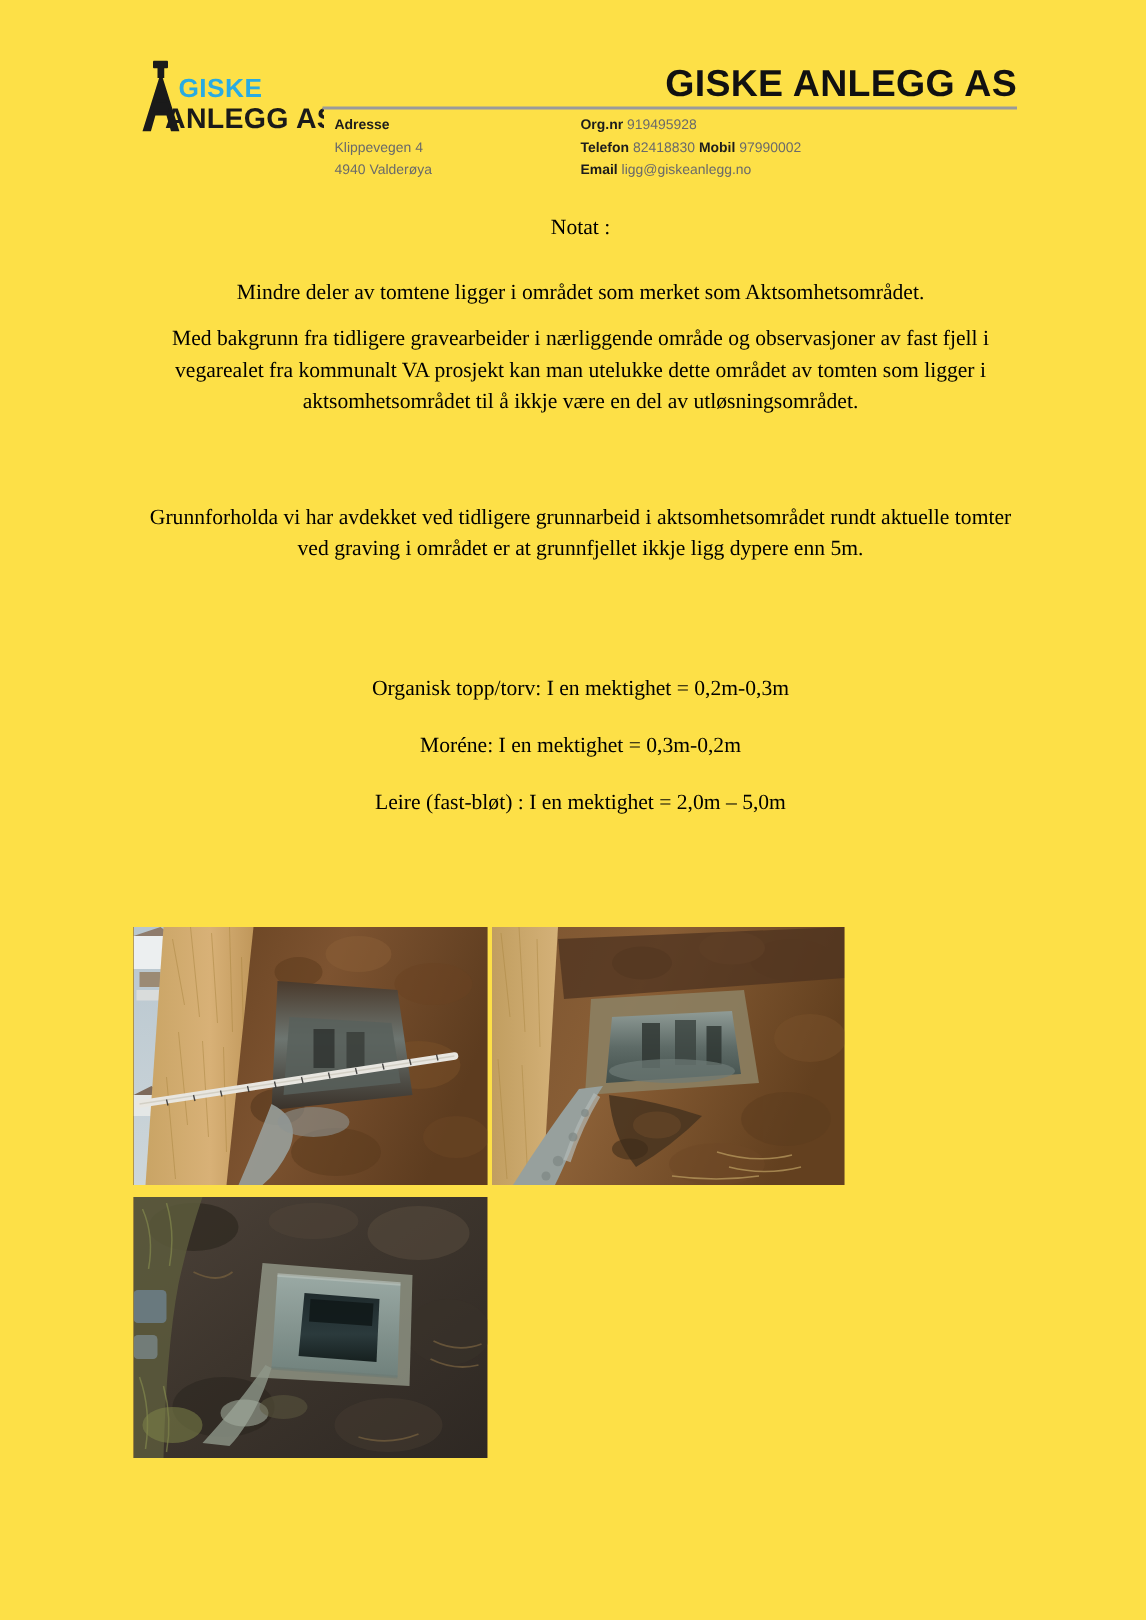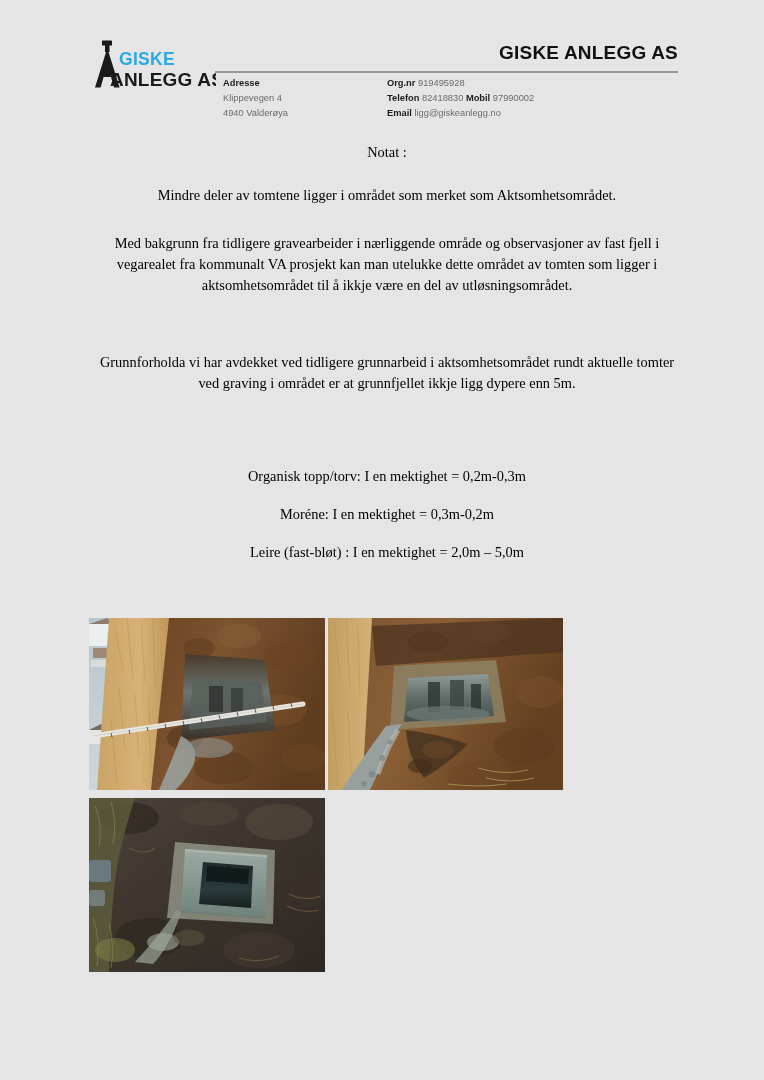--- a/index.html
+++ b/index.html
@@ -13,21 +13,21 @@
     height: 1080px;
     position: relative;
     overflow: hidden;
     font-family: "Liberation Serif", "DejaVu Serif", serif;
     color: #000000;
   }
 
   .page {
     position: absolute;
     inset: 0;
-    background: #e5e5e5;
+    background: #fde047;
     text-decoration: underline;
   }
 
   
   .letterhead {
     position: absolute;
     left: 0; right: 0;
     top: 34px;
     height: 92px;
   }
@@ -42,21 +42,21 @@
   .logo-svg { display: block; }
 
   .brand-title {
     position: absolute;
     left: 215px;
     top: 8px;
     width: 463px;
     text-align: right;
     font-family: "Liberation Sans", "DejaVu Sans", sans-serif;
     font-weight: bold;
-    font-size: 19px;
+    font-size: 25px;
     letter-spacing: 0.2px;
     color: #111111;
     white-space: nowrap;
   }
 
   .header-rule {
     position: absolute;
     left: 215px;
     top: 37px;
     width: 463px;
@@ -96,21 +96,21 @@
     top: 142px;
     width: 596px;
   }
   .para {
     font-size: 14.4px;
     line-height: 21px;
     text-align: center;
     margin: 0;
   }
   .sp-notat      { margin-bottom: 22px; }
-  .sp-after-p1   { margin-bottom: 27px; }
+  .sp-after-p1   { margin-bottom: 10px; }
   .sp-after-p2   { margin-bottom: 56px; }
   .sp-after-p3   { margin-bottom: 72px; }
   .sp-after-head { margin-bottom: 17px; }
   .sp-item       { margin-bottom: 17px; }
 
   
   .photos {
     position: absolute;
     left: 89px;
     top: 618px;

